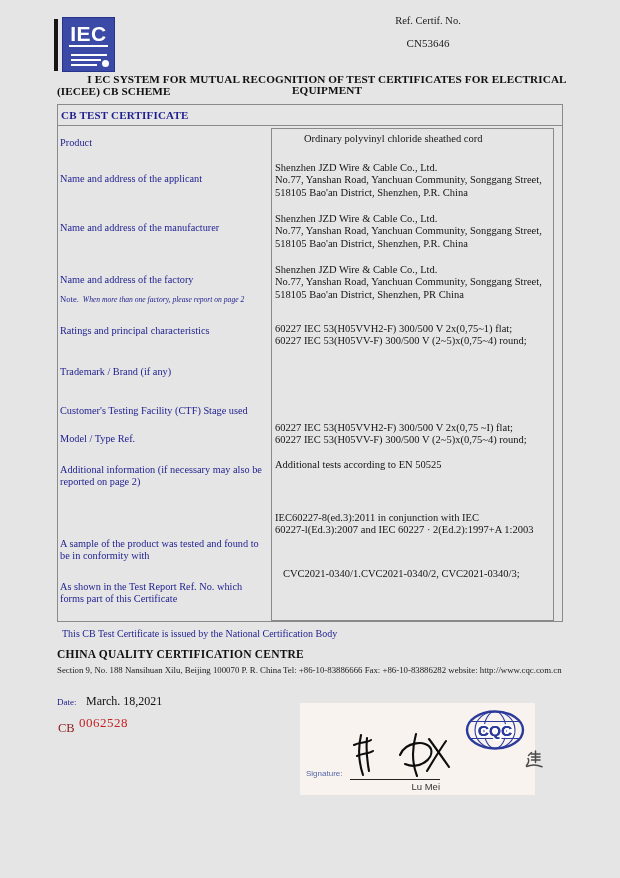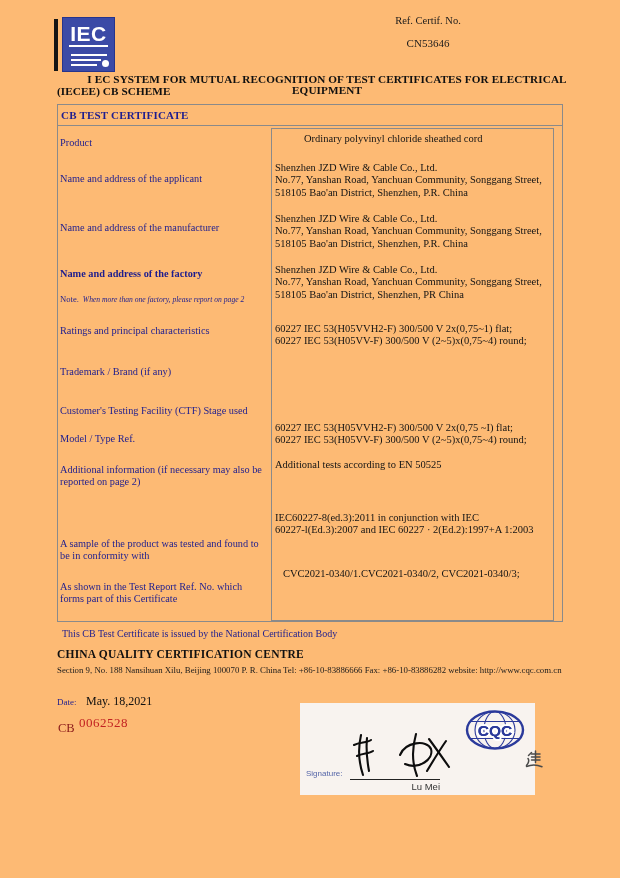--- a/index.html
+++ b/index.html
@@ -1,17 +1,17 @@
 <!DOCTYPE html>
 <html><head>
 <meta charset="utf-8">
 <style>
   html,body{margin:0;padding:0;background:#ffffff;}
   .page{
-    position:relative;width:620px;height:878px;background:#fdba74;overflow:hidden;
+    position:relative;width:620px;height:878px;background:#e5e5e5;overflow:hidden;
     font-family:"Liberation Serif", serif;color:#141414;
   }
   .abs{position:absolute;}
   
   .black-bar{background:#151515;}
   .iec-logo{background:#3b4aa6;border:1px solid #26348c;box-sizing:border-box;
     display:flex;flex-direction:column;align-items:center;justify-content:center;}
   .iec-text{font-family:"Liberation Sans",sans-serif;font-weight:bold;color:#fff;
     font-size:21px;line-height:20px;letter-spacing:0.5px;border-bottom:2px solid #fff;padding:0 1px 1px 1px;}
   .iec-lines{position:relative;width:36px;margin-top:4px;}
@@ -64,21 +64,21 @@
   <div class="abs title" style="left:57px;top:86px;width:506px;">(IECEE) CB SCHEME</div>
 
   <div class="abs outer-box" style="left:57px;top:104px;width:506px;height:518px;"></div>
   <div class="abs header-rule" style="left:57px;top:125px;width:506px;"></div>
   <div class="abs cert-heading" style="left:61px;top:109px;">CB TEST CERTIFICATE</div>
   <div class="abs value-box" style="left:271px;top:128px;width:283px;height:493px;"></div>
 
   <div class="abs lbl" style="left:60px;top:137px;">Product</div>
   <div class="abs lbl" style="left:60px;top:173px;">Name and address of the applicant</div>
   <div class="abs lbl" style="left:60px;top:222px;">Name and address of the manufacturer</div>
-  <div class="abs lbl" style="left:60px;top:268px;font-weight:bold;">Name and address of the factory</div>
+  <div class="abs lbl" style="left:60px;top:274px;">Name and address of the factory</div>
   <div class="abs" style="left:60px;top:288px;width:215px;">
     <span class="note-prefix">Note.</span>
     <span class="note-italic">When more than one factory, please report on page 2</span>
   </div>
   <div class="abs lbl" style="left:60px;top:325px;">Ratings and principal characteristics</div>
   <div class="abs lbl" style="left:60px;top:366px;">Trademark / Brand (if any)</div>
   <div class="abs lbl" style="left:60px;top:405px;">Customer's Testing Facility (CTF) Stage used</div>
   <div class="abs lbl" style="left:60px;top:433px;">Model / Type Ref.</div>
   <div class="abs lbl" style="left:60px;top:464px;">Additional information (if necessary may also be reported on page 2)</div>
   <div class="abs lbl" style="left:60px;top:538px;">A sample of the product was tested and found to be in conformity with</div>
@@ -121,21 +121,21 @@
     <div>60227-l(Ed.3):2007 and IEC 60227 · 2(Ed.2):1997+A 1:2003</div>
   </div>
 
   <div class="abs val" style="left:283px;top:568px;">CVC2021-0340/1.CVC2021-0340/2, CVC2021-0340/3;</div>
 
   <div class="abs issued" style="left:62px;top:628px;">This CB Test Certificate is issued by the National Certification Body</div>
   <div class="abs ncb-name" style="left:57px;top:648px;">CHINA QUALITY CERTIFICATION CENTRE</div>
   <div class="abs ncb-info" style="left:57px;top:665px;width:510px;">Section 9, No. 188 Nansihuan Xilu, Beijing 100070 P. R. China Tel: +86-10-83886666 Fax: +86-10-83886282 website: http://www.cqc.com.cn</div>
 
   <div class="abs date-label" style="left:57px;top:697px;">Date:</div>
-  <div class="abs date-value" style="left:86px;top:694px;">May. 18,2021</div>
+  <div class="abs date-value" style="left:86px;top:694px;">March. 18,2021</div>
 
   <div class="abs cb-prefix" style="left:58px;top:721px;">CB</div>
   <div class="abs cb-number" style="left:79px;top:715px;">0062528</div>
 
   <div class="abs sig-patch" style="left:300px;top:703px;width:235px;height:92px;"></div>
 
   <svg class="abs" style="left:464px;top:709px;" width="62" height="42" viewBox="0 0 62 42" aria-label="CQC">
     <ellipse cx="31" cy="21" rx="28" ry="18.5" fill="none" stroke="#2b3a9b" stroke-width="2.4"></ellipse>
     <ellipse cx="31" cy="21" rx="11" ry="18.5" fill="none" stroke="#2b3a9b" stroke-width="1.1"></ellipse>
     <ellipse cx="31" cy="21" rx="20" ry="18.5" fill="none" stroke="#2b3a9b" stroke-width="1.1"></ellipse>

